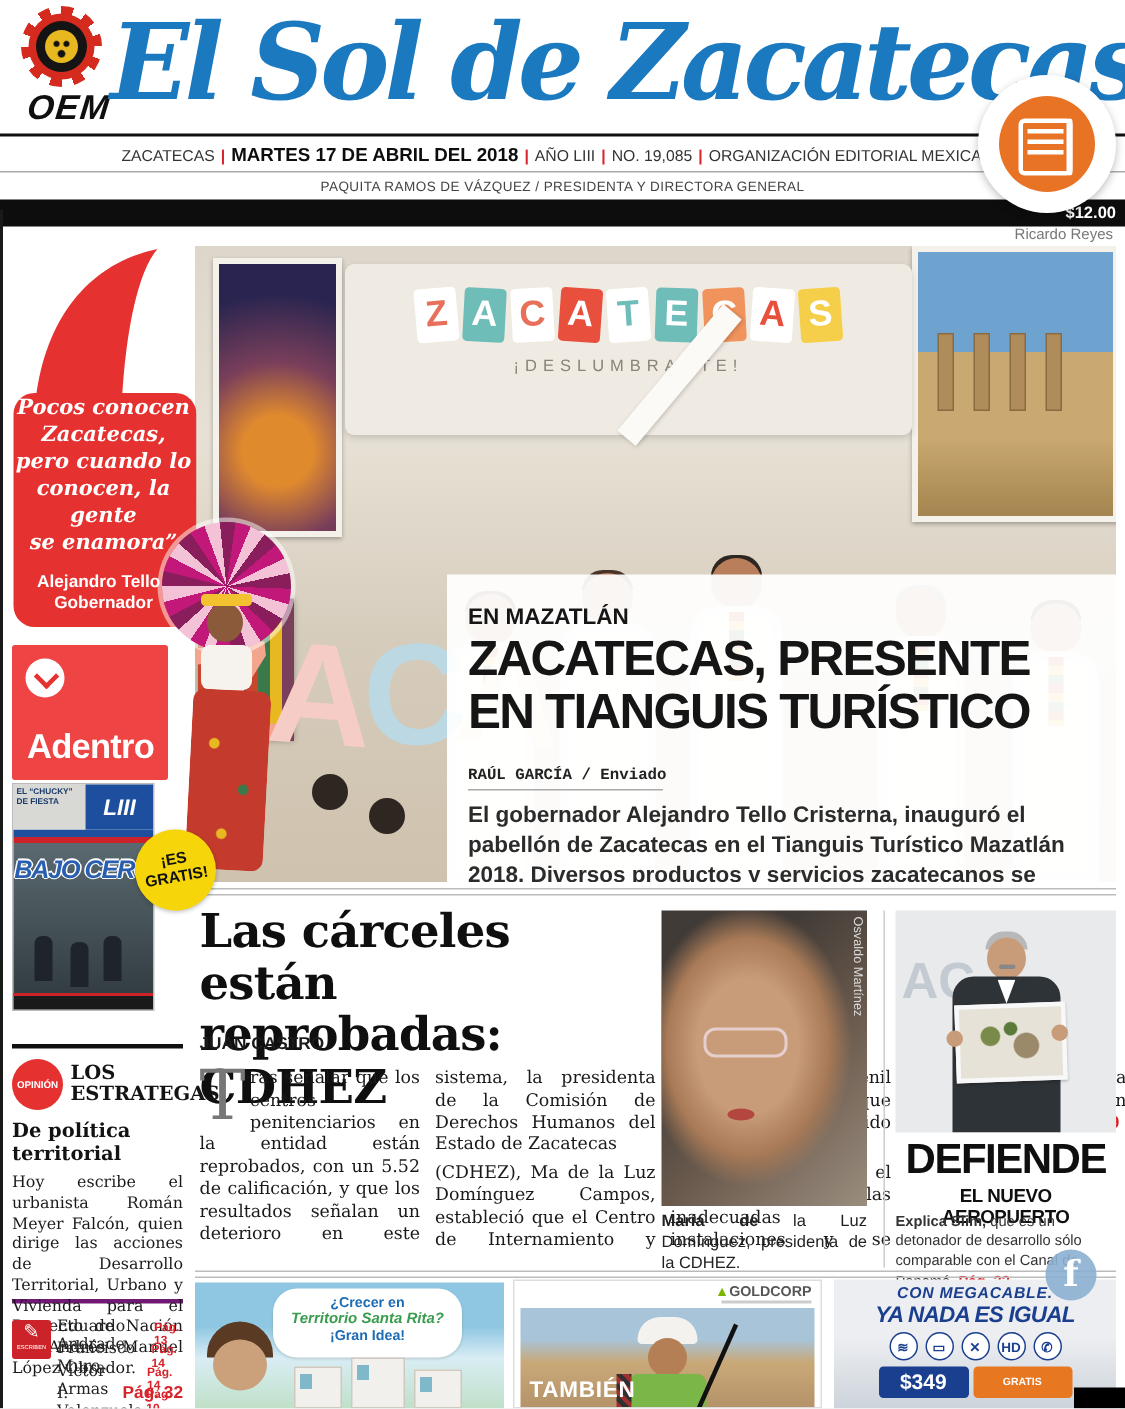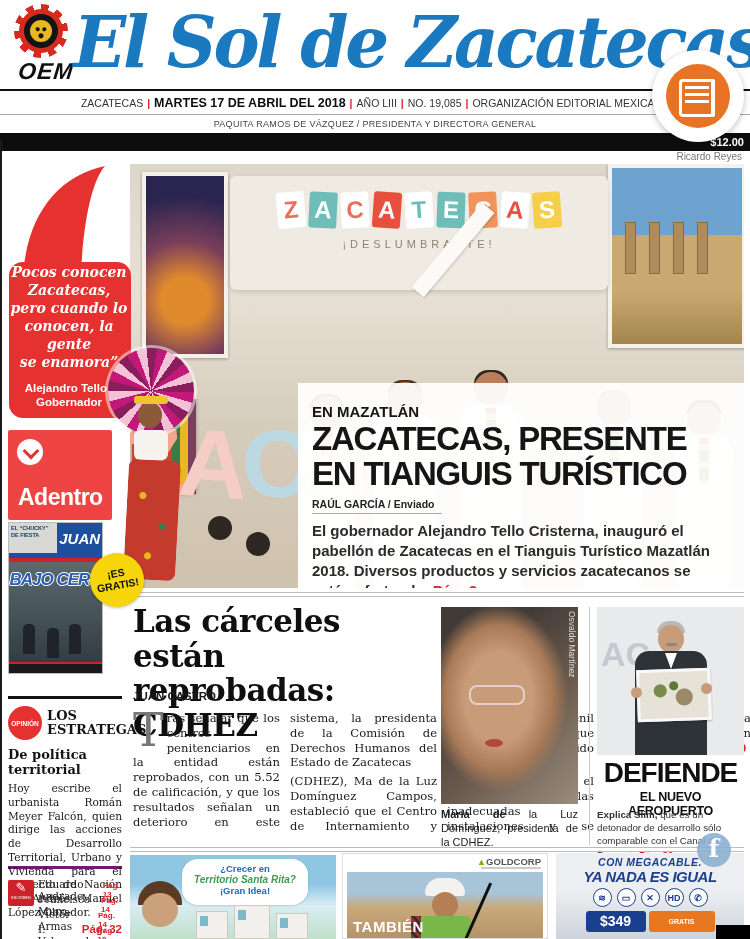--- a/index.html
+++ b/index.html
@@ -90,21 +90,21 @@
   .b1{color:#f6cdc6;transform:rotate(4deg);}
   .b2{color:#bcd8e2;transform:rotate(-3deg);}
   .b3{color:#f1e0a8;transform:rotate(5deg);}
 
   
   #story-panel{left:168px;top:219px;width:446px;height:205px;background:rgba(255,255,255,.93);
     padding:20px 14px;box-sizing:border-box;}
   #kicker{font-size:15px;font-weight:800;color:#151515;}
   #main-headline{margin-top:2px;font-size:33px;font-weight:800;line-height:1.05;
     letter-spacing:-1.2px;color:#151515;}
-  #main-byline{margin-top:7px;font-size:10.5px;font-weight:800;color:#222;}
+  #main-byline{margin-top:20px;font-size:10.5px;font-weight:800;color:#222;font-family:Liberation Mono, monospace;}
   #byline-rule{width:130px;height:1px;background:#aaa;margin-top:3px;}
   #deck{margin-top:7px;font-size:15px;font-weight:700;line-height:1.32;color:#2b2b2b;}
   #deck .red{font-weight:800;}
 
   
   #quote-svg{left:5px;top:164px;z-index:2;}
   #quote-text{left:10px;top:264px;width:118px;z-index:3;text-align:center;color:#fff;
     font-family:"DejaVu Serif",serif;font-style:italic;font-weight:bold;font-size:14px;line-height:1.28;}
   #quote-attr{left:10px;top:382px;width:118px;z-index:3;text-align:center;color:#fff;
     font-weight:800;font-size:11.5px;line-height:1.2;font-family:"Liberation Sans",sans-serif;}
@@ -383,21 +383,21 @@
   <div class="abs" id="adentro">
     <div id="adentro-circle">
       <div id="adentro-chevron"></div>
     </div>
     <div id="adentro-label">Adentro</div>
   </div>
   <div class="abs" id="esto">
     <div id="esto-top">
       <div id="esto-chucky" class="pre">EL “CHUCKY”
 DE FIESTA</div>
-      <div id="esto-brand">JUAN</div>
+      <div id="esto-brand">LIII</div>
     </div>
     <div id="esto-bluestrip"></div>
     <div id="esto-redstrip"></div>
     <div id="esto-main">
       <div id="esto-headline">BAJO CERO</div>
       <div class="player" style="left:14px;"></div>
       <div class="player" style="left:38px;bottom:4px;"></div>
       <div class="player" style="left:60px;"></div>
     </div>
     <div id="esto-bottom"></div>

